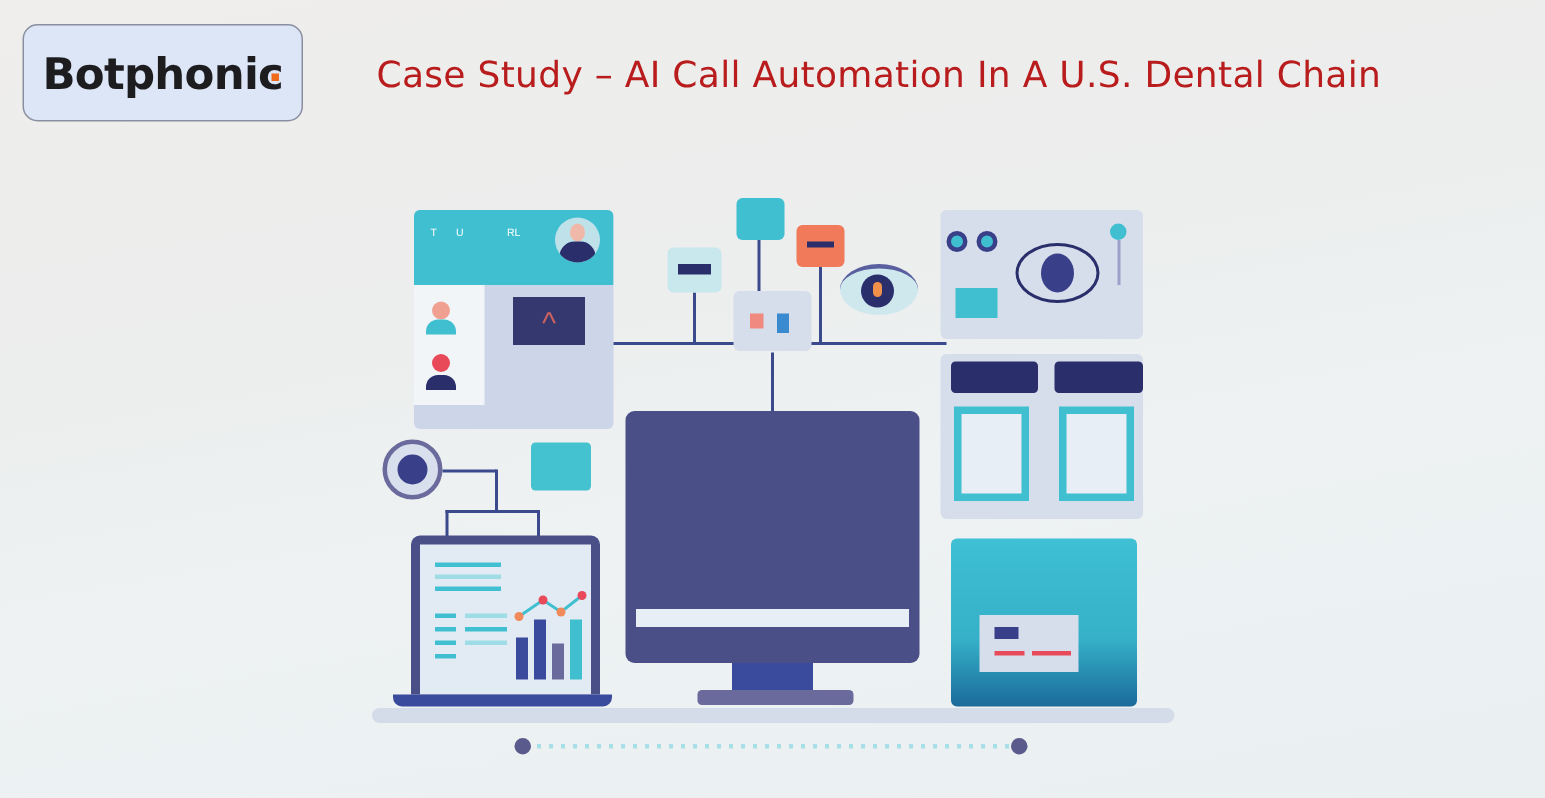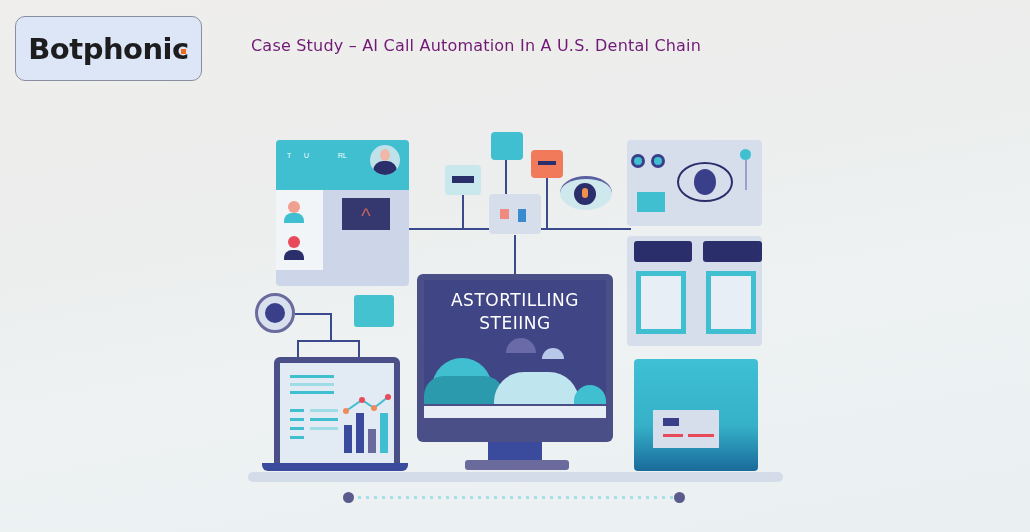--- a/index.html
+++ b/index.html
@@ -1,20 +1,20 @@
 <!DOCTYPE html>
 <html><head>
 <meta charset="utf-8">
 <style>
 *{box-sizing:border-box;margin:0;padding:0}
 body{width:1030px;height:532px;overflow:hidden;background:linear-gradient(170deg,#efeeec 0%,#ecedec 30%,#eef2f3 60%,#eaeff1 100%);font-family:"Liberation Sans",sans-serif;position:relative}
 .logo{position:absolute;left:15px;top:16px;width:187px;height:65px;border:1px solid #8a8fa0;border-radius:10px;background:#dde6f7;display:flex;align-items:center;justify-content:center}
 .logo span{font-family:"DejaVu Sans",sans-serif;font-weight:bold;font-size:29px;color:#1d1d1f;letter-spacing:-0.5px;position:relative}
 .logo .dot{position:absolute;width:5px;height:5px;background:#f06a1c;left:165px;top:32px}
-.title{position:absolute;left:251px;top:36px;font-family:"DejaVu Sans",sans-serif;font-size:16px;color:#701a75;letter-spacing:0.2px}
+.title{position:absolute;left:251px;top:36px;font-family:"DejaVu Sans",sans-serif;font-size:24px;color:#b91c1c;letter-spacing:0.2px}
 .abs{position:absolute}
 .line{position:absolute;background:#3a4a8c}
 </style>
 </head>
 <body>
 
 <div class="logo">
   <span>Botphonic</span>
   <div class="dot"></div>
 </div>
@@ -57,30 +57,20 @@
   <div class="abs" style="left:489px;top:194px;width:52px;height:40px;background:#d6deec;border-radius:4px">
     <div class="abs" style="left:11px;top:15px;width:9px;height:10px;background:#f08a80"></div>
     <div class="abs" style="left:29px;top:15px;width:8px;height:13px;background:#3a8ad0"></div>
   </div>
   <div class="abs" style="left:560px;top:176px;width:52px;height:34px;border-radius:50%;background:#cfe8ee;border-top:3px solid #5a5fa0">
     <div class="abs" style="left:14px;top:4px;width:22px;height:22px;border-radius:50%;background:#2a2f6b"></div>
     <div class="abs" style="left:22px;top:9px;width:6px;height:10px;border-radius:3px;background:#f0904a"></div>
   </div>
 
   <div class="abs" style="left:417px;top:274px;width:196px;height:168px;background:#4a4f88;border-radius:6px">
-    <div class="abs" style="left:7px;top:6px;width:182px;height:124px;background:#404685;overflow:hidden">
-      <div class="abs" style="left:0;top:10px;width:182px;text-align:center;color:#fff;font-family:'DejaVu Sans',sans-serif;font-size:17px;letter-spacing:0.5px">ASTORTILLING</div>
-      <div class="abs" style="left:0;top:33px;width:182px;text-align:center;color:#fff;font-family:'DejaVu Sans',sans-serif;font-size:17px;letter-spacing:0.5px">STEIING</div>
-      <div class="abs" style="left:82px;top:58px;width:30px;height:15px;border-radius:15px 15px 0 0;background:#6a6aa8"></div>
-      <div class="abs" style="left:118px;top:68px;width:22px;height:11px;border-radius:11px 11px 0 0;background:#b8c8e8"></div>
-      <div class="abs" style="left:8px;top:78px;width:60px;height:50px;border-radius:30px 30px 0 0;background:#3fbfd0"></div>
-      <div class="abs" style="left:0;top:96px;width:80px;height:30px;border-radius:20px 20px 0 0;background:#2a9aac"></div>
-      <div class="abs" style="left:70px;top:92px;width:85px;height:36px;border-radius:30px 30px 0 0;background:#bfe6ee"></div>
-      <div class="abs" style="left:150px;top:105px;width:32px;height:25px;border-radius:16px 16px 0 0;background:#3fbfd0"></div>
-    </div>
     <div class="abs" style="left:7px;top:132px;width:182px;height:12px;background:#e8eef6"></div>
   </div>
   <div class="abs" style="left:488px;top:442px;width:54px;height:20px;background:#3a4a9c"></div>
   <div class="abs" style="left:465px;top:460px;width:104px;height:10px;background:#6a6a9c;border-radius:3px"></div>
 
   <div class="abs" style="left:255px;top:293px;width:40px;height:40px;border-radius:50%;background:#d8e0ee;border:3px solid #6a6a9c">
     <div class="abs" style="left:7px;top:7px;width:20px;height:20px;border-radius:50%;background:#3a3f8a"></div>
   </div>
   <div class="abs" style="left:354px;top:295px;width:40px;height:32px;background:#45c2cf;border-radius:3px"></div>
   <div class="line" style="left:295px;top:313px;width:36px;height:2px"></div>

